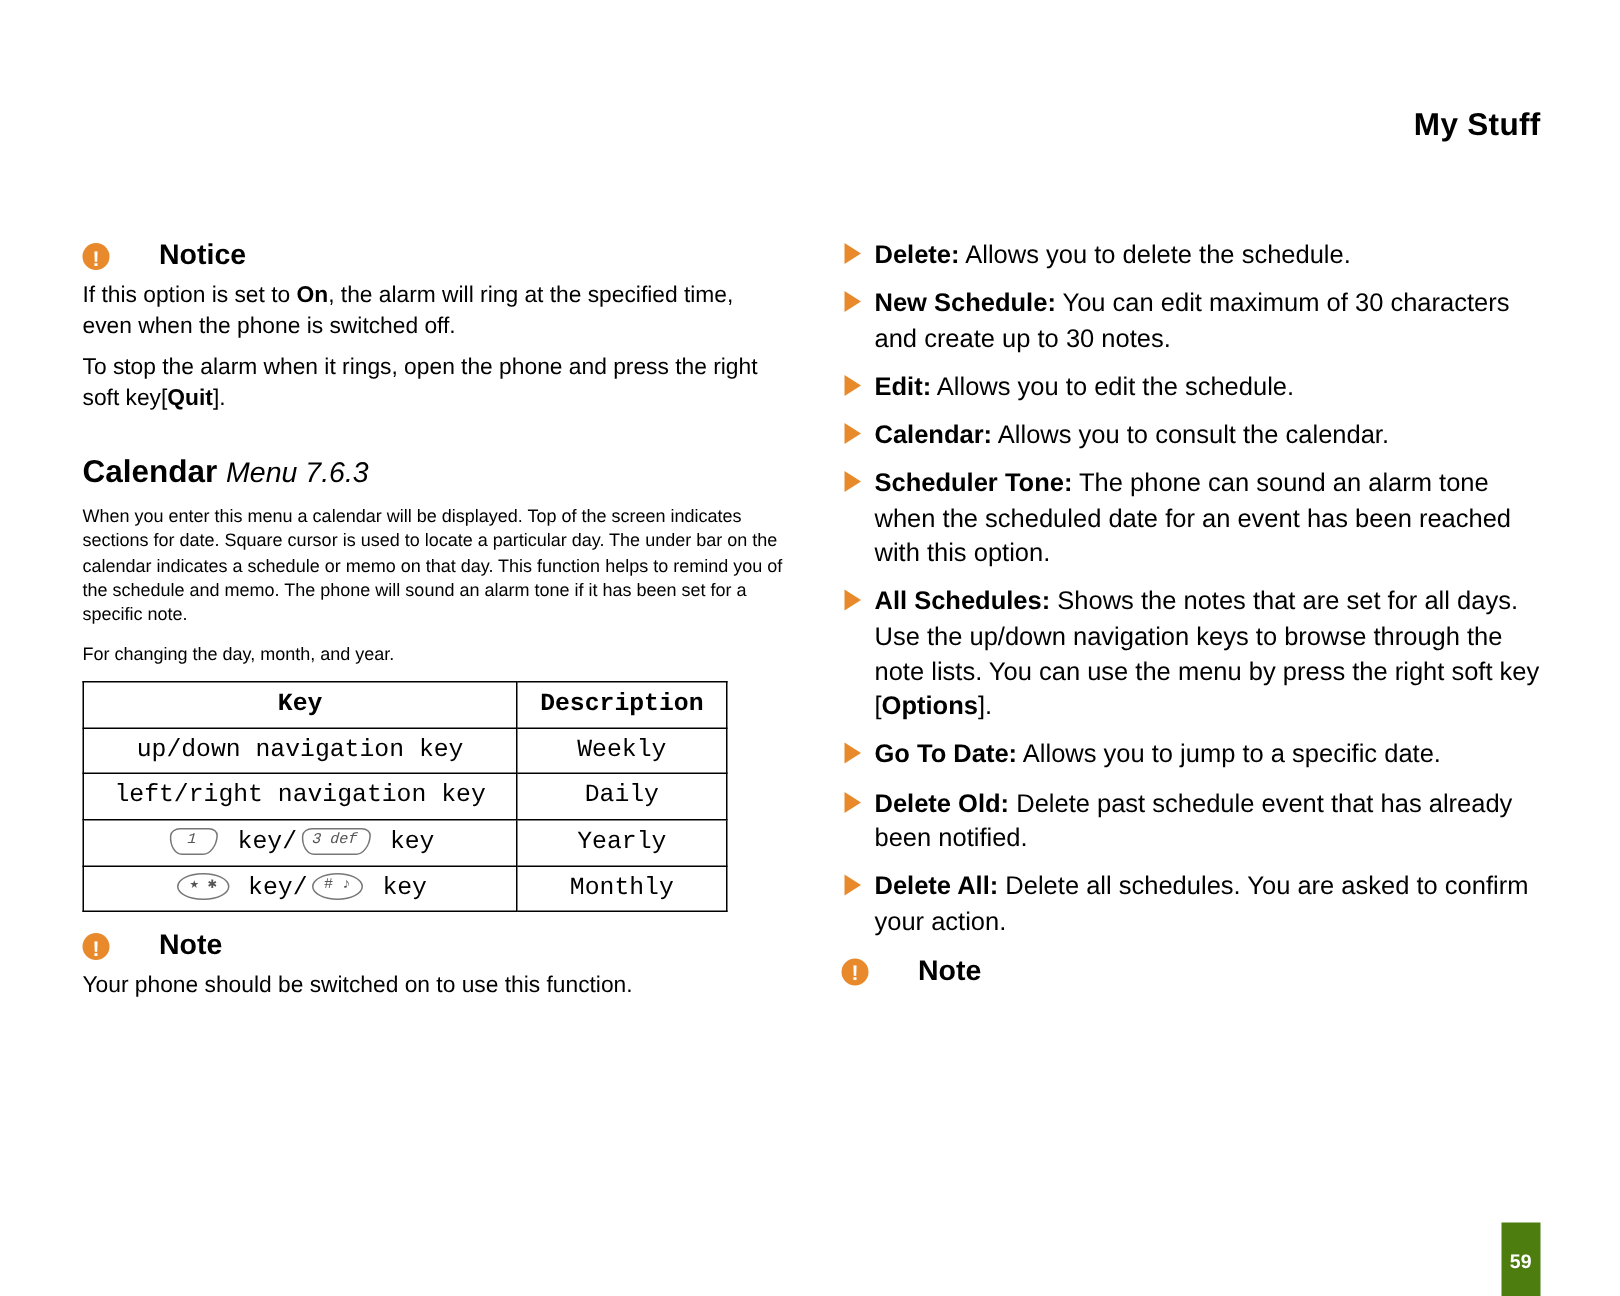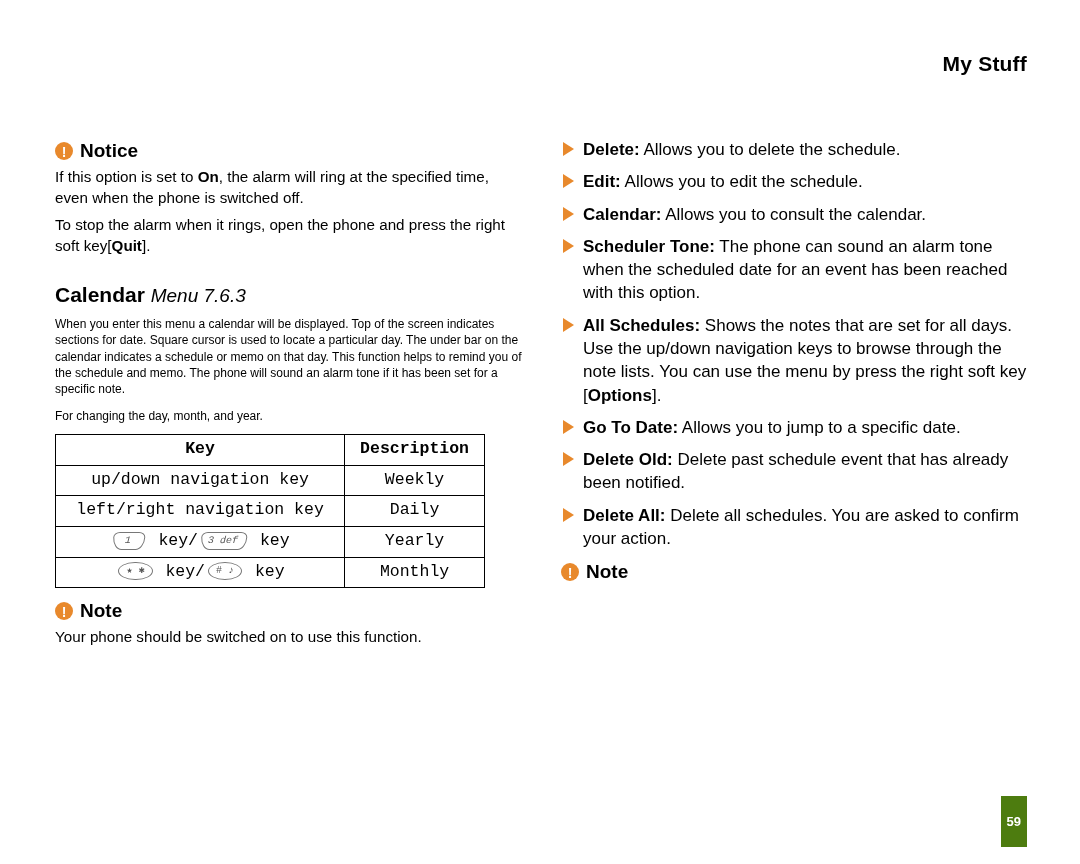--- a/index.html
+++ b/index.html
@@ -7,21 +7,21 @@
     width: 1080px;
     height: 864px;
     background: #fff;
     font-family: Arial, Helvetica, sans-serif;
     color: #000;
     position: relative;
   }
   .page {
     position: absolute;
     left: 55px;
-    top: 52px;
+    top: 72px;
     width: 978px;
     height: 760px;
   }
   .header {
     text-align: right;
     font-weight: 700;
     font-size: 21px;
     padding-right: 6px;
     letter-spacing: 0.2px;
   }
@@ -38,20 +38,21 @@
   .col-right { width: 470px; }
   .callout-head {
     display: flex;
     align-items: center;
     gap: 7px;
     margin-bottom: 3px;
   }
   .callout-head .label {
     font-weight: 700;
     font-size: 19px;
+    margin-left: 26px;
   }
   .exclaim {
     width: 18px; height: 18px; min-width:18px;
     border-radius: 50%;
     background: #e8892c;
     color: #fff;
     font-weight: 700;
     font-size: 14px;
     display: inline-flex;
     align-items: center;
@@ -212,20 +213,21 @@
         <span class="exclaim"></span>
         <span class="label">Note</span>
       </div>
       <div class="callout-body">Your phone should be switched on to use this function.</div>
 
     </div>
 
     <div class="col col-right">
       <ul class="bullets">
         <li><span class="tri"></span><span class="bold">Delete:</span><span> Allows you to delete the schedule.</span></li>
+        <li><span class="tri"></span><span class="bold">New Schedule:</span><span> You can edit maximum of 30 characters and create up to 30 notes.</span></li>
         <li><span class="tri"></span><span class="bold">Edit:</span><span> Allows you to edit the schedule.</span></li>
         <li><span class="tri"></span><span class="bold">Calendar:</span><span> Allows you to consult the calendar.</span></li>
         <li><span class="tri"></span><span class="bold">Scheduler Tone:</span><span> The phone can sound an alarm tone when the scheduled date for an event has been reached with this option.</span></li>
         <li><span class="tri"></span><span class="bold">All Schedules:</span><span> Shows the notes that are set for all days. Use the up/down navigation keys to browse through the note lists. You can use the menu by press the right soft key [</span><span class="bold">Options</span><span>].</span></li>
         <li><span class="tri"></span><span class="bold">Go To Date:</span><span> Allows you to jump to a specific date.</span></li>
         <li><span class="tri"></span><span class="bold">Delete Old:</span><span> Delete past schedule event that has already been notified.</span></li>
         <li><span class="tri"></span><span class="bold">Delete All:</span><span> Delete all schedules. You are asked to confirm your action.</span></li>
       </ul>
 
       <div class="callout-head" style="margin-top:2px">

